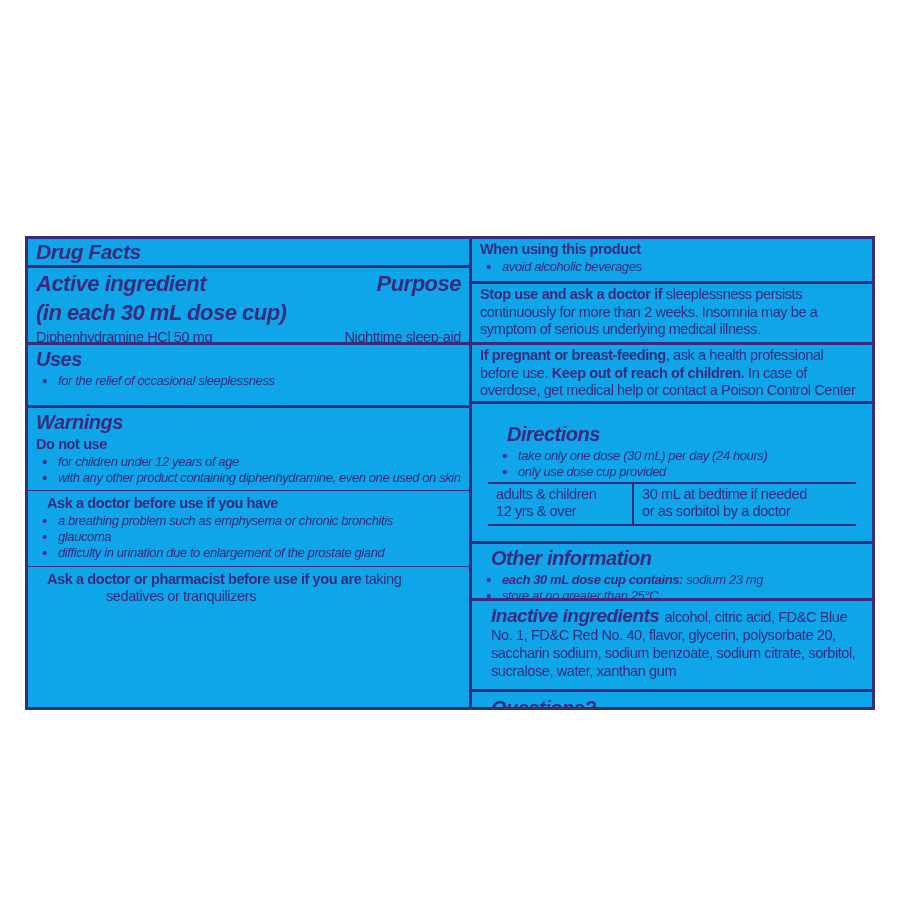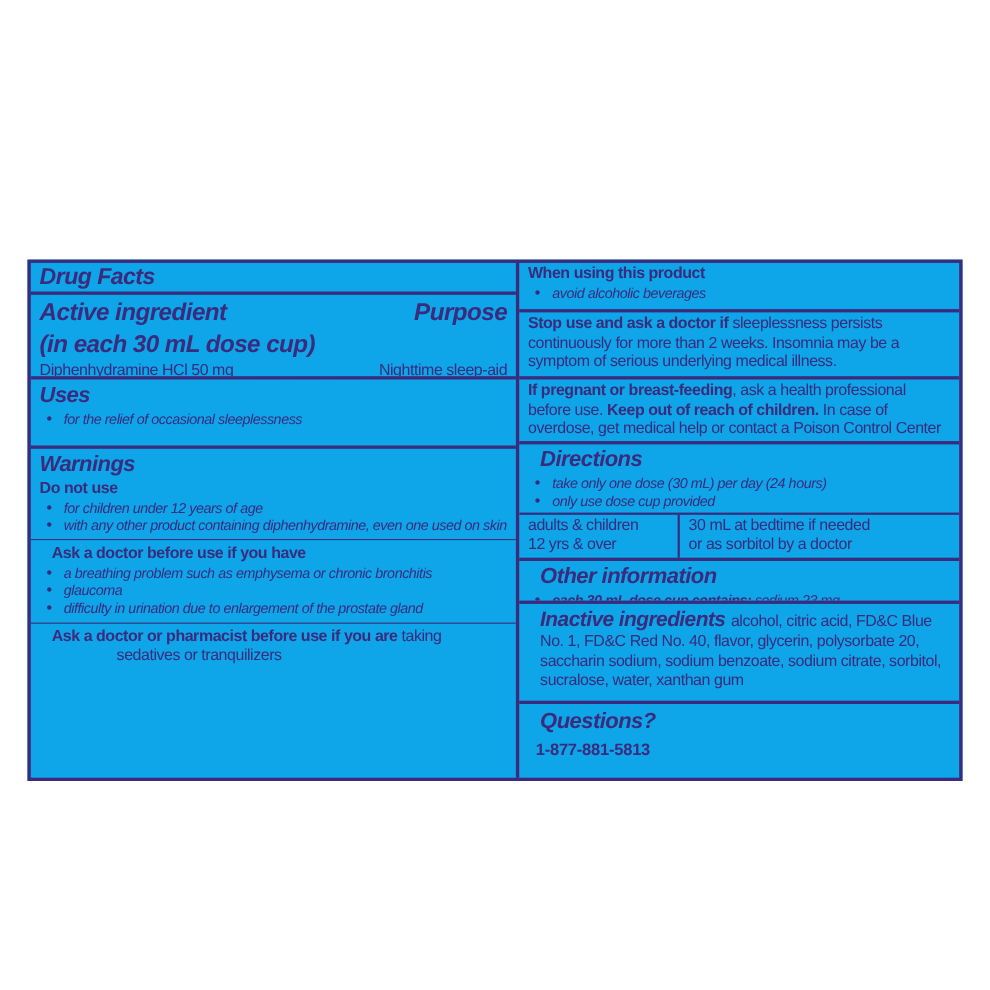--- a/index.html
+++ b/index.html
@@ -13,22 +13,22 @@
   .sec{box-sizing:border-box;border-bottom:3px solid #3a2b7d;padding:2px 8px;overflow:hidden;}
   .sec.last{border-bottom:none;flex:1;}
   
   .ls1{height:29px;display:flex;align-items:center;}
   .ls2{height:77px;}
   .ls3{height:63px;}
   
   .rs1{height:45px;}
   .rs2{height:61px;}
   .rs3{height:59px;}
-  .rs4{height:106px;padding:0;display:flex;flex-direction:column;}
-  .rs5{height:39px;}
+  .rs4{height:140px;padding:16px;display:flex;flex-direction:column;}
+  .rs5{height:57px;}
   .rs6{height:91px;}
   .rs7{display:flex;align-items:flex-start;padding-top:5px;flex-direction:column;}
   .h-title{font-size:21px;font-weight:bold;font-style:italic;letter-spacing:-0.5px;}
   .h1{font-size:20px;font-weight:bold;font-style:italic;letter-spacing:-0.5px;line-height:1.15;margin:1px 0 2px;}
   .h2{font-size:22px;font-weight:bold;font-style:italic;letter-spacing:-0.5px;line-height:1.3;}
   .h-inline{font-size:19px;font-weight:bold;font-style:italic;letter-spacing:-0.5px;padding-right:5px;}
   .txt{font-size:14.5px;line-height:1.22;}
   .b{font-weight:bold;}
   .head-row{display:flex;justify-content:space-between;}
   .ing-row{display:flex;align-items:flex-end;font-size:14.5px;margin-top:2px;gap:12px;}

